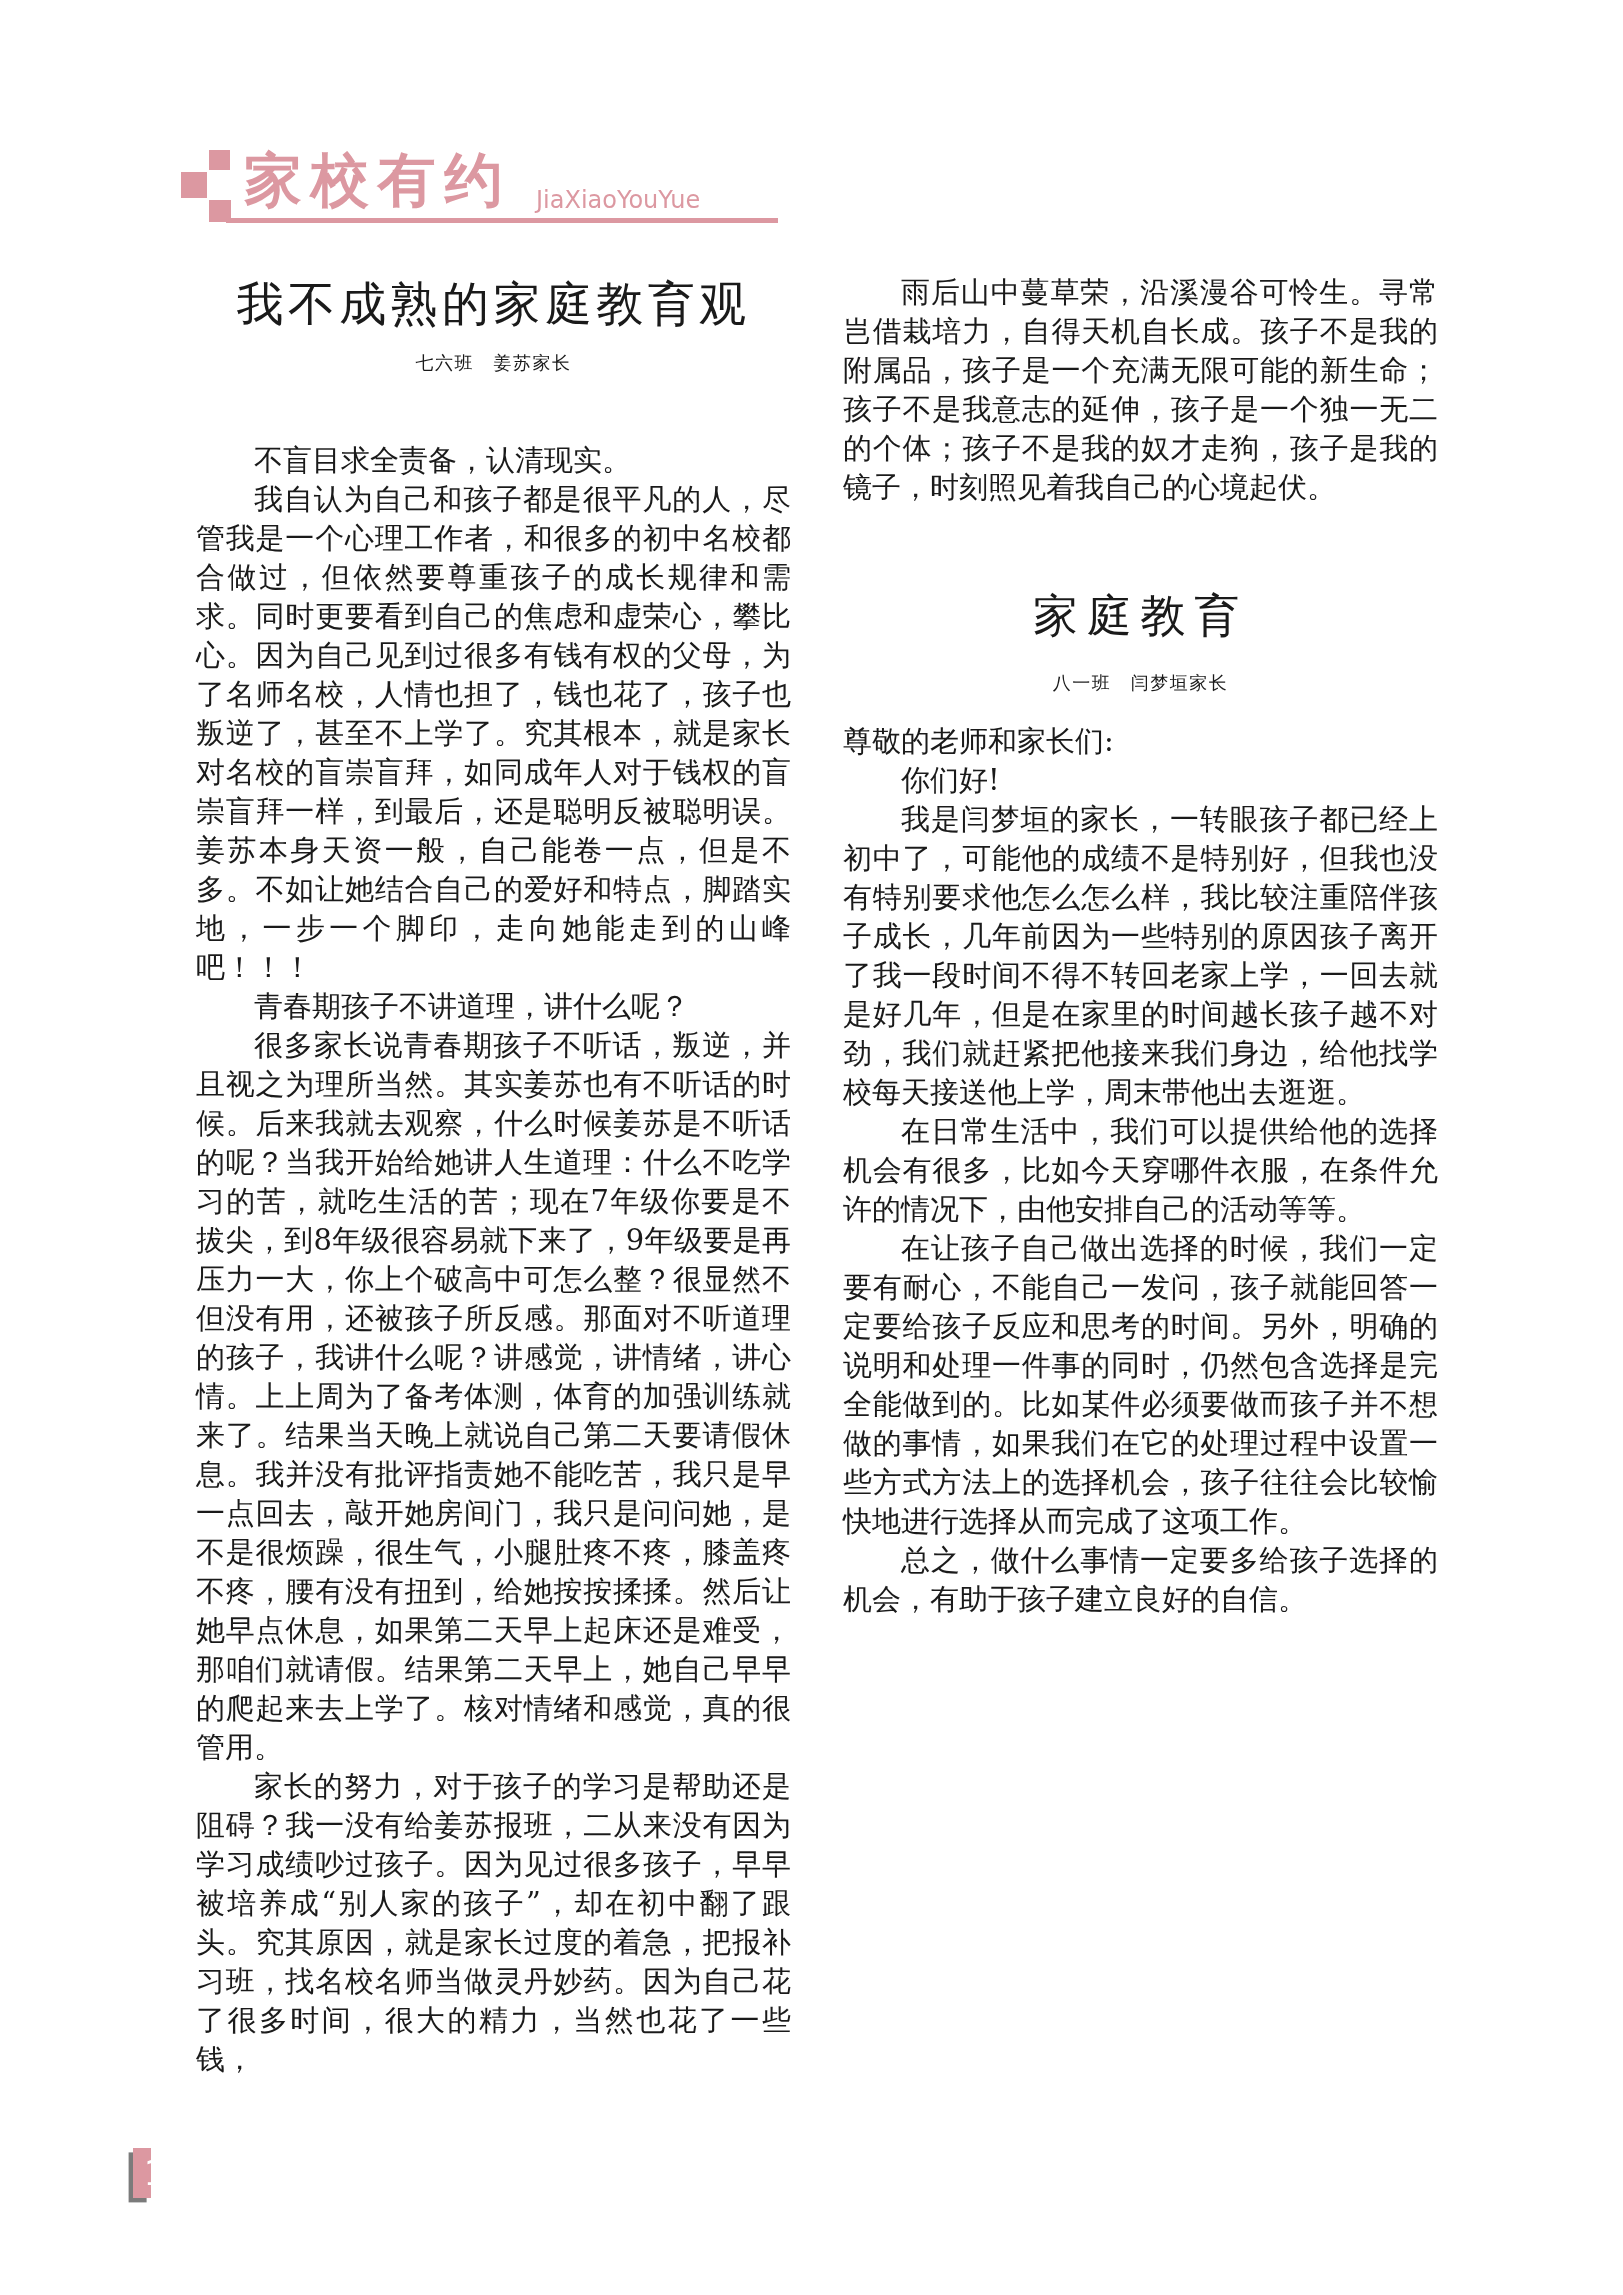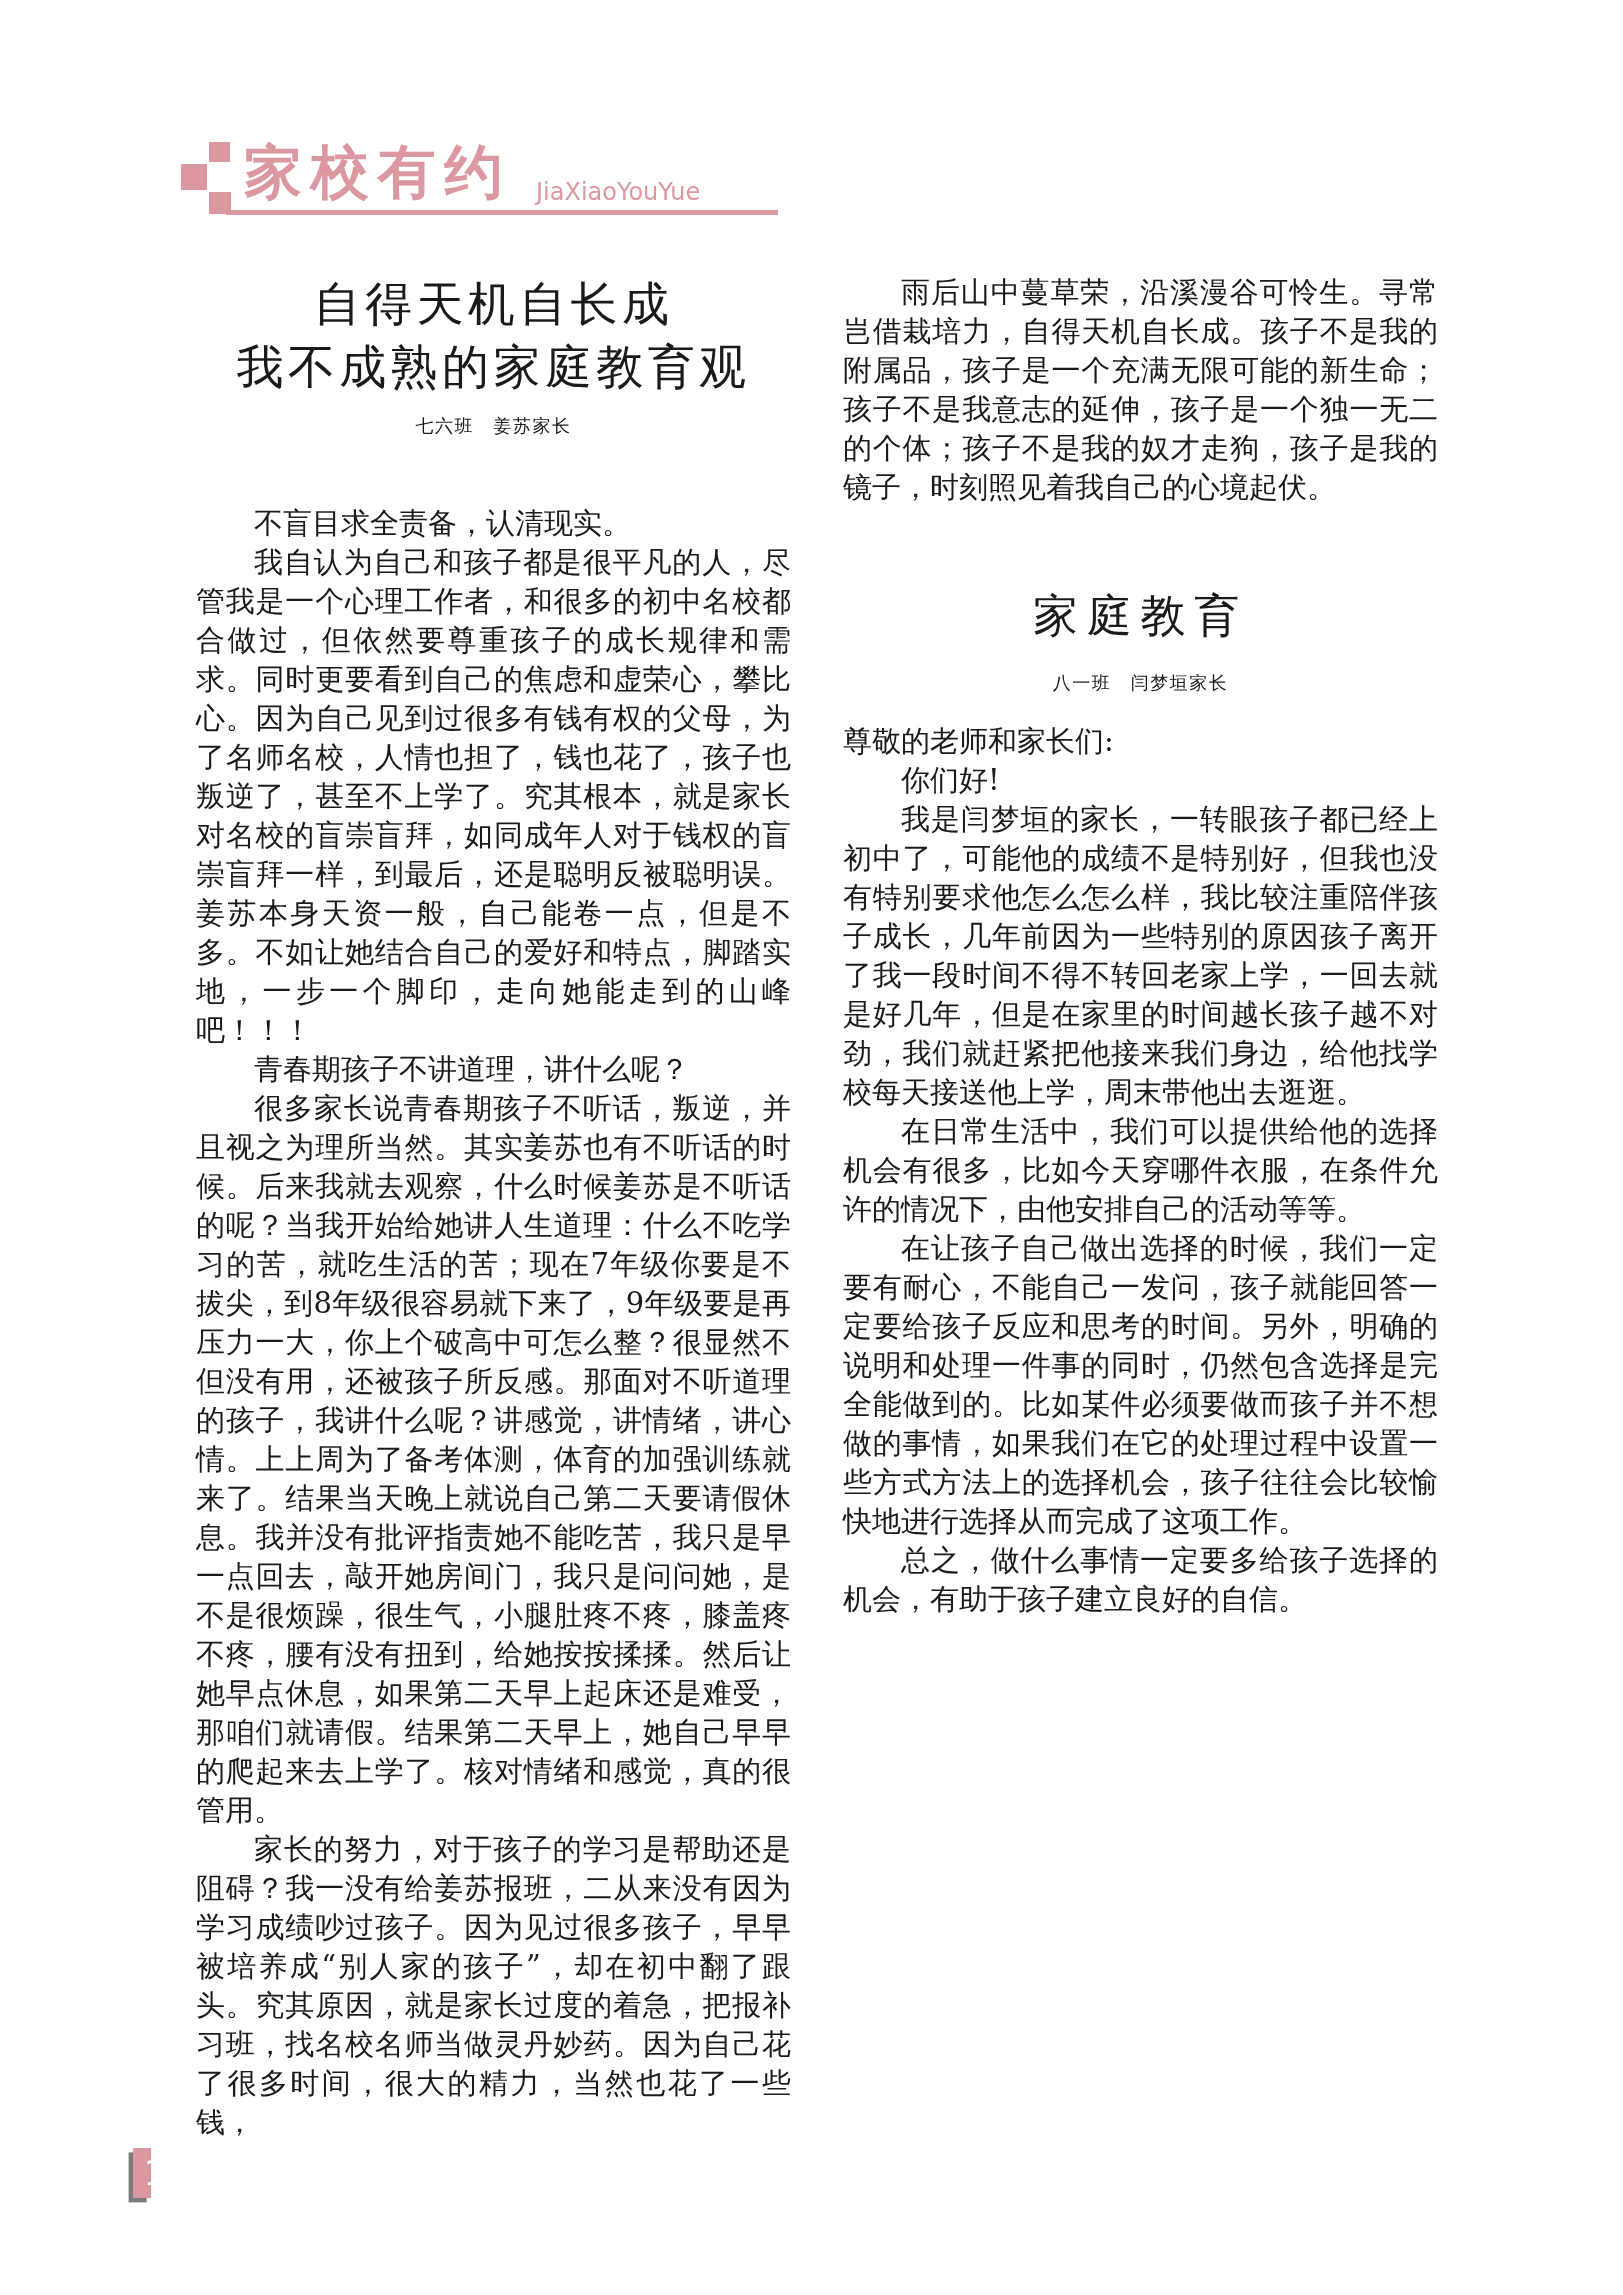--- a/index.html
+++ b/index.html
@@ -3,21 +3,21 @@
 <meta charset="utf-8">
 <style>
   html,body { margin:0; padding:0; background:#ffffff; }
   .page {
     position:relative; width:1623px; height:2295px; background:#ffffff;
     overflow:hidden; color:#1a1a1a;
     font-family:"DejaVu Serif","Liberation Serif",serif;
   }
 
   
-  .logo { position:absolute; left:181px; top:140px; width:658px; height:80px; }
+  .logo { position:absolute; left:181px; top:148px; width:658px; height:80px; }
   .logo-squares { position:absolute; left:0; top:1.5px; width:51px; height:73px; }
   .sq { position:absolute; background:#DC98A1; }
   .sq1 { left:28px; top:0;    width:20.5px; height:20.5px; }
   .sq2 { left:0;    top:22px; width:26px; height:26px; }
   .sq3 { left:28px; top:50px; width:22px; height:22px; }
   .logo-text {
     position:absolute; left:63px; top:-2.9px; color:#DC98A1;
     font-family:"DejaVu Sans","Liberation Sans",sans-serif;
     font-weight:bold; font-size:58px; line-height:70px; letter-spacing:8.8px;
     white-space:nowrap;
@@ -68,21 +68,20 @@
       <span class="sq sq2"></span>
       <span class="sq sq3"></span>
     </div>
     <div class="logo-text">家校有约</div>
     <div class="logo-pinyin">JiaXiaoYouYue</div>
     <div class="logo-underline"></div>
   </header>
 
   <section class="col col-left">
     <h1 class="a1-title">
-      <span class="tl">自得天机自长成</span>
       <span class="tl">我不成熟的家庭教育观</span>
     </h1>
     <div class="a-byline">七六班　姜苏家长</div>
     <div class="body-start">
       <p>不盲目求全责备，认清现实。</p>
       <p>我自认为自己和孩子都是很平凡的人，尽管我是一个心理工作者，和很多的初中名校都合做过，但依然要尊重孩子的成长规律和需求。同时更要看到自己的焦虑和虚荣心，攀比心。因为自己见到过很多有钱有权的父母，为了名师名校，人情也担了，钱也花了，孩子也叛逆了，甚至不上学了。究其根本，就是家长对名校的盲崇盲拜，如同成年人对于钱权的盲崇盲拜一样，到最后，还是聪明反被聪明误。姜苏本身天资一般，自己能卷一点，但是不多。不如让她结合自己的爱好和特点，脚踏实地，一步一个脚印，走向她能走到的山峰吧！！！</p>
       <p>青春期孩子不讲道理，讲什么呢？</p>
       <p>很多家长说青春期孩子不听话，叛逆，并且视之为理所当然。其实姜苏也有不听话的时候。后来我就去观察，什么时候姜苏是不听话的呢？当我开始给她讲人生道理：什么不吃学习的苦，就吃生活的苦；现在7年级你要是不拔尖，到8年级很容易就下来了，9年级要是再压力一大，你上个破高中可怎么整？很显然不但没有用，还被孩子所反感。那面对不听道理的孩子，我讲什么呢？讲感觉，讲情绪，讲心情。上上周为了备考体测，体育的加强训练就来了。结果当天晚上就说自己第二天要请假休息。我并没有批评指责她不能吃苦，我只是早一点回去，敲开她房间门，我只是问问她，是不是很烦躁，很生气，小腿肚疼不疼，膝盖疼不疼，腰有没有扭到，给她按按揉揉。然后让她早点休息，如果第二天早上起床还是难受，那咱们就请假。结果第二天早上，她自己早早的爬起来去上学了。核对情绪和感觉，真的很管用。</p>
       <p>家长的努力，对于孩子的学习是帮助还是阻碍？我一没有给姜苏报班，二从来没有因为学习成绩吵过孩子。因为见过很多孩子，早早被培养成“别人家的孩子”，却在初中翻了跟头。究其原因，就是家长过度的着急，把报补习班，找名校名师当做灵丹妙药。因为自己花了很多时间，很大的精力，当然也花了一些钱，</p>
     </div>

